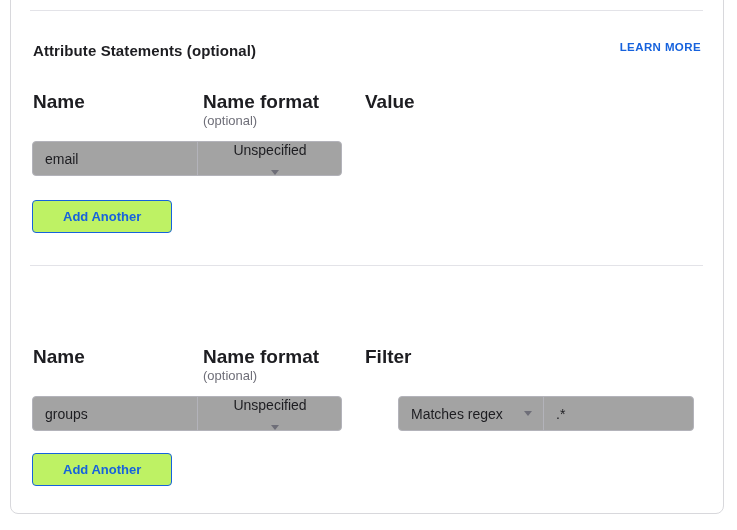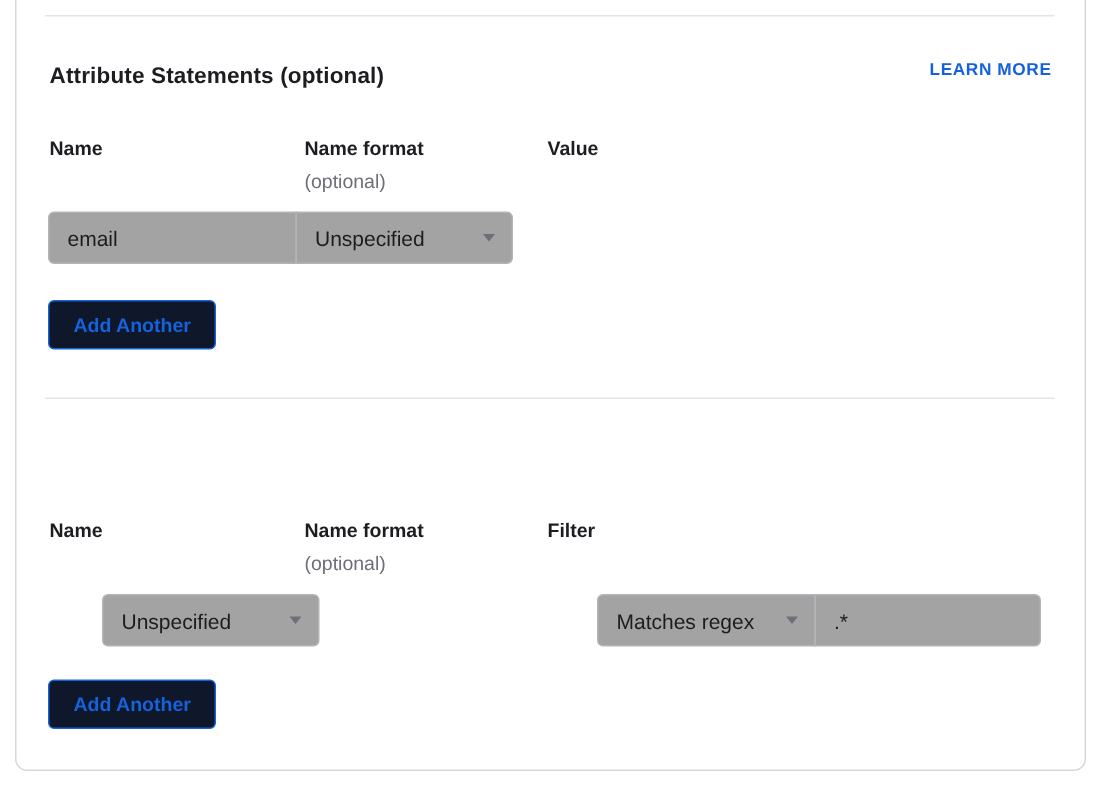--- a/index.html
+++ b/index.html
@@ -11,42 +11,42 @@
     background:#fff; border:1px solid #d8d8dc; border-radius:8px; }
 
   .divider { position:absolute; left:19px; right:20px; height:1px; background:#e3e3e8; }
 
   .sec-heading { position:absolute; left:22px; font-size:15px; font-weight:bold;
     color:#1d1d21; line-height:1; letter-spacing:.1px; }
 
   .learn-more { position:absolute; right:22px; font-size:11.5px; font-weight:600;
     color:#1662dd; line-height:1; letter-spacing:.4px; text-decoration:none; cursor:pointer; }
 
-  .col-label { position:absolute; font-size:13px; font-weight:bold; color:#1d1d21; line-height:1; }
+  .col-label { position:absolute; font-size:19px; font-weight:bold; color:#1d1d21; line-height:1; }
   .col-sub   { position:absolute; font-size:13px; font-weight:normal; color:#6e6e78; line-height:1; }
 
   .igroup { position:absolute; display:flex; height:35px; }
   .igroup > * { border:1px solid #b3b3ba; background:#a3a3a3; height:35px; }
   .igroup > :not(:first-child) { margin-left:-1px; }
   .igroup > :first-child { border-radius:4px 0 0 4px; }
-  .igroup > :last-child  { border-radius:0 4px 4px 0; }
+  .igroup > :last-child  { border-radius:0 4px 4px 0;flex-direction:column; }
   .igroup > :only-child  { border-radius:4px; }
 
   .text-input { font-family:"Liberation Sans", sans-serif; font-size:14px; color:#1d1d21;
     padding:0 12px; outline:none; }
   .select { display:flex; align-items:center; justify-content:space-between;
     padding:0 11px 0 12px; font-size:14px; color:#1d1d21; cursor:pointer;margin-left:36px; }
   .arrow-down { width:0; height:0; border-left:4px solid transparent;
     border-right:4px solid transparent; border-top:5px solid #6e6e78; margin-left:10px; }
   .dd-btn { display:flex; align-items:center; justify-content:center; width:28px;
     cursor:pointer; padding:0; }
   .dd-btn .arrow-down { margin-left:0; }
 
-  .add-btn { position:absolute; left:21px; height:33px; padding:0 16px;
-    background:#0f172a; border:1px solid #1662dd; border-radius:4px;
+  .add-btn { position:absolute; left:21px; height:33px; padding:0 30px;
+    background:#bef264; border:1px solid #1662dd; border-radius:4px;
     font-family:"Liberation Sans", sans-serif; font-size:13px; font-weight:bold;
     color:#1662dd; line-height:31px; cursor:pointer; }
 </style>
 </head>
 <body>
 
 <div class="page">
   <div class="card">
 
     <div class="divider" style="top:25px;"></div>
@@ -73,20 +73,21 @@
 
     <div class="divider" style="top:280px;"></div>
 
 
     <div class="col-label" style="top:362px; left:22px;">Name</div>
     <div class="col-label" style="top:362px; left:192px;">Name format</div>
     <div class="col-sub" style="top:384px; left:192px;">(optional)</div>
     <div class="col-label" style="top:362px; left:354px;">Filter</div>
 
     <div class="igroup" style="top:411px; left:21px;">
+      <input class="text-input" style="width: 166px;" type="text" value="groups">
       <div class="select" style="width:145px;">
         <span>Unspecified</span>
         <span class="arrow-down"></span>
       </div>
     </div>
 
     <div class="igroup" style="top:411px; left:351px;">
       <div class="select" style="width:146px;">
         <span>Matches regex</span>
         <span class="arrow-down"></span>

